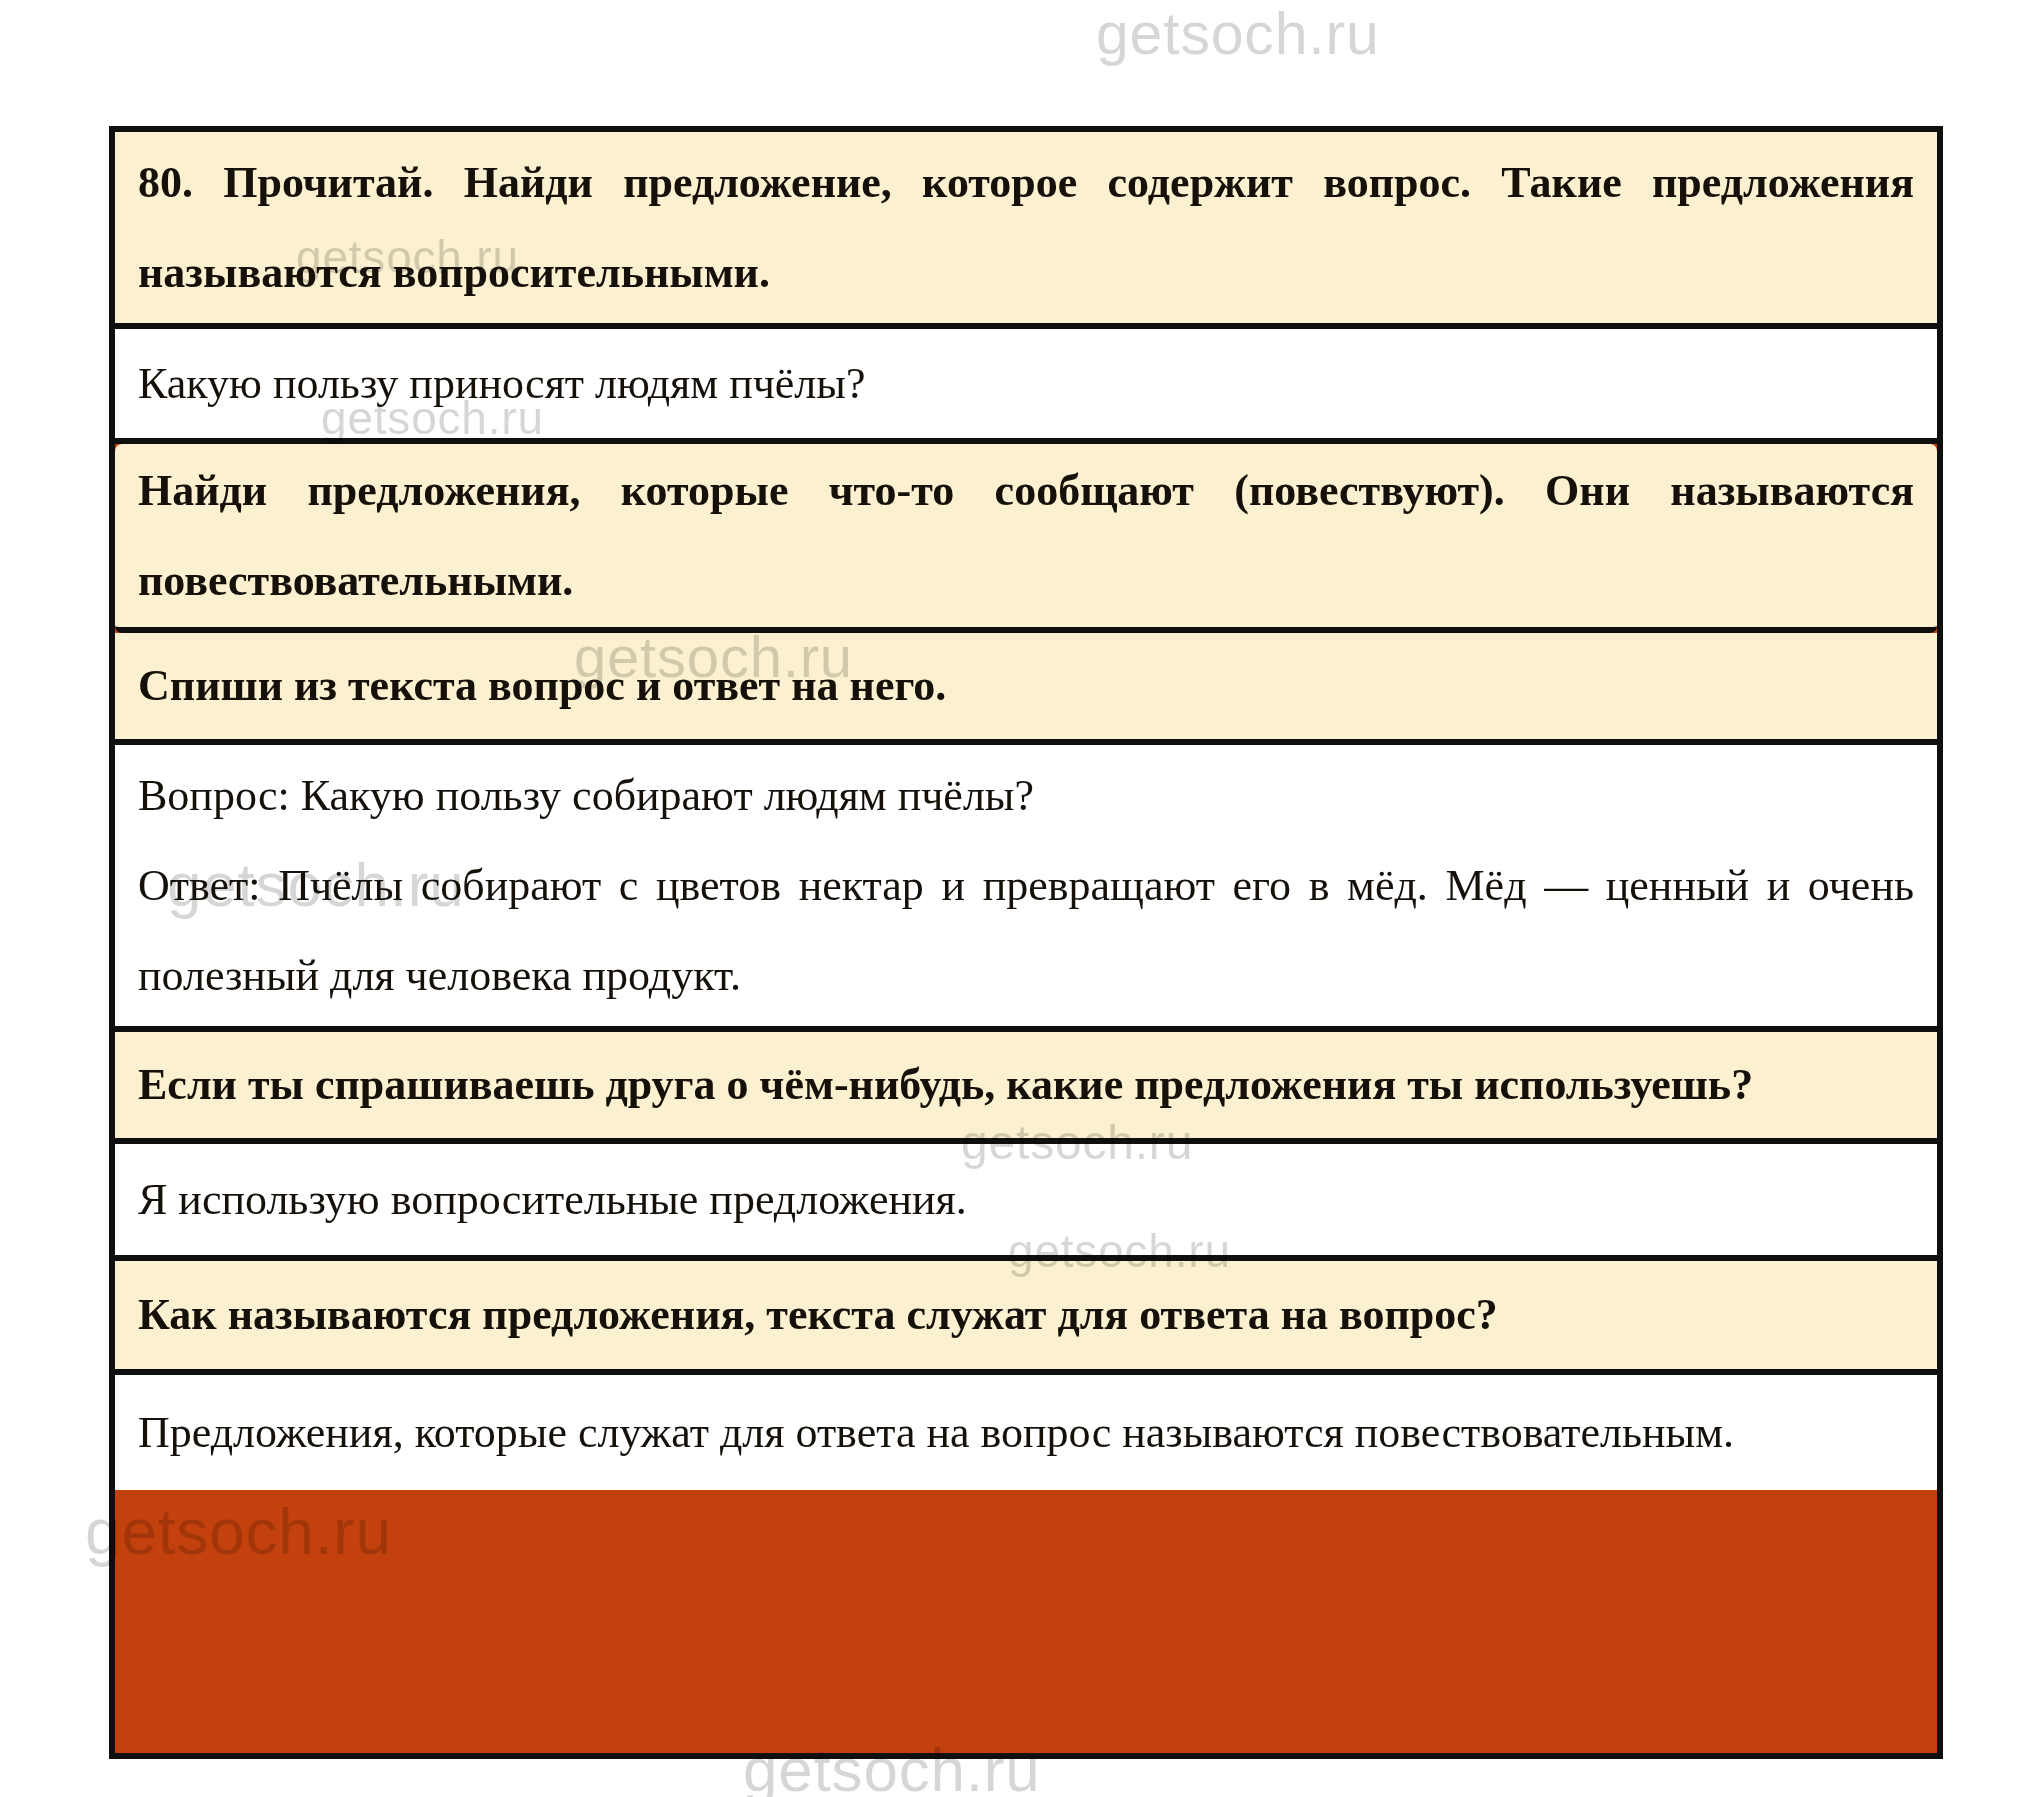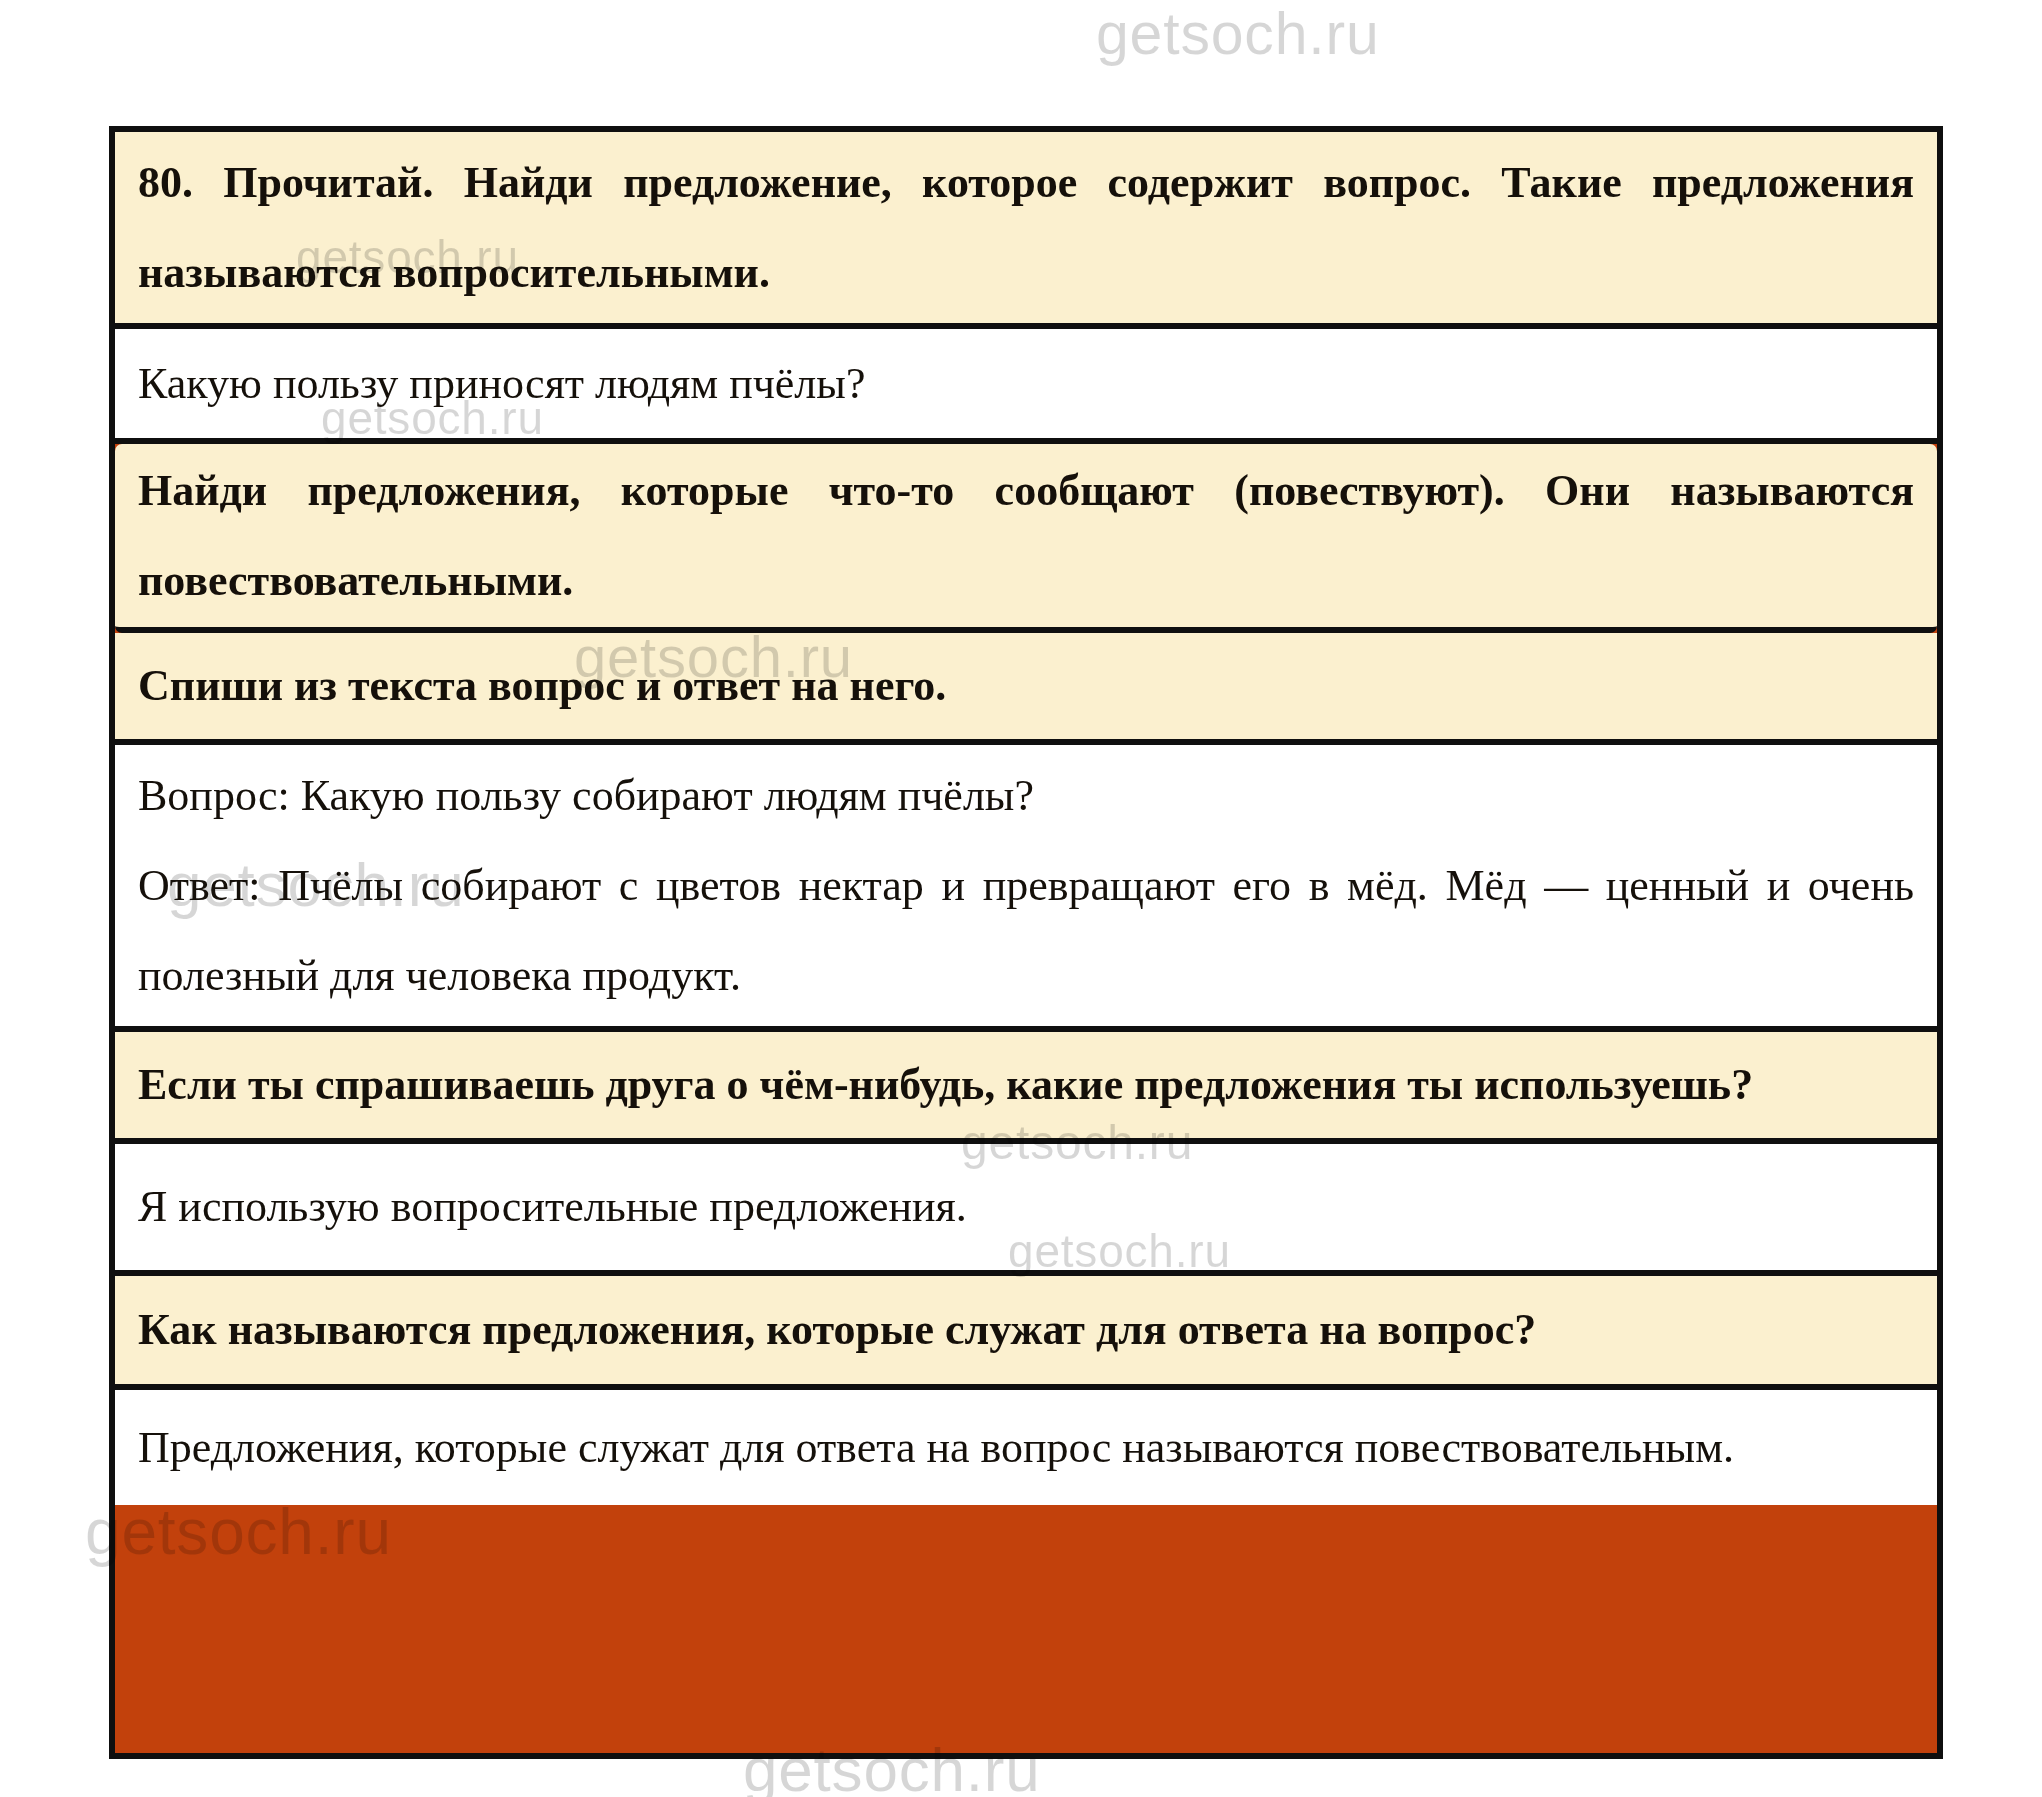--- a/index.html
+++ b/index.html
@@ -48,21 +48,21 @@
     letter-spacing: 0px;
   }
   .justify { text-align: justify; }
   .r0 { height: 197px; }
   .r1 { height: 115px; }
   .r2 { height: 189px; border-radius: 7px; }
   .r3 { height: 202px; }
   .r4 { height: 112px; }
   .r5 { height: 287px; }
   .r6 { height: 112px; }
-  .r7 { height: 132px; }
+  .r7 { height: 117px; }
   .r8 { height: 114px; }
   .r9 { height: 115px; border-bottom: none; }
   
   .wm {
     position: absolute;
     z-index: 5;
     font-family: "Liberation Sans", sans-serif;
     color: rgba(0, 0, 0, 0.16);
     white-space: nowrap;
     letter-spacing: 0.8px;
@@ -119,21 +119,21 @@
 
     <div class="row task r6">
       <div class="cell">Если ты спрашиваешь друга о чём-нибудь, какие предложения ты используешь?</div>
     </div>
 
     <div class="row answer r7">
       <div class="cell">Я использую вопросительные предложения.</div>
     </div>
 
     <div class="row task r8">
-      <div class="cell">Как называются предложения, которые служат для ответа на вопрос?</div>
+      <div class="cell">Как называются предложения, текста служат для ответа на вопрос?</div>
     </div>
 
     <div class="row answer r9">
       <div class="cell">Предложения, которые служат для ответа на вопрос называются повествовательным.</div>
     </div>
 
   </div>
 </div>
 
 

